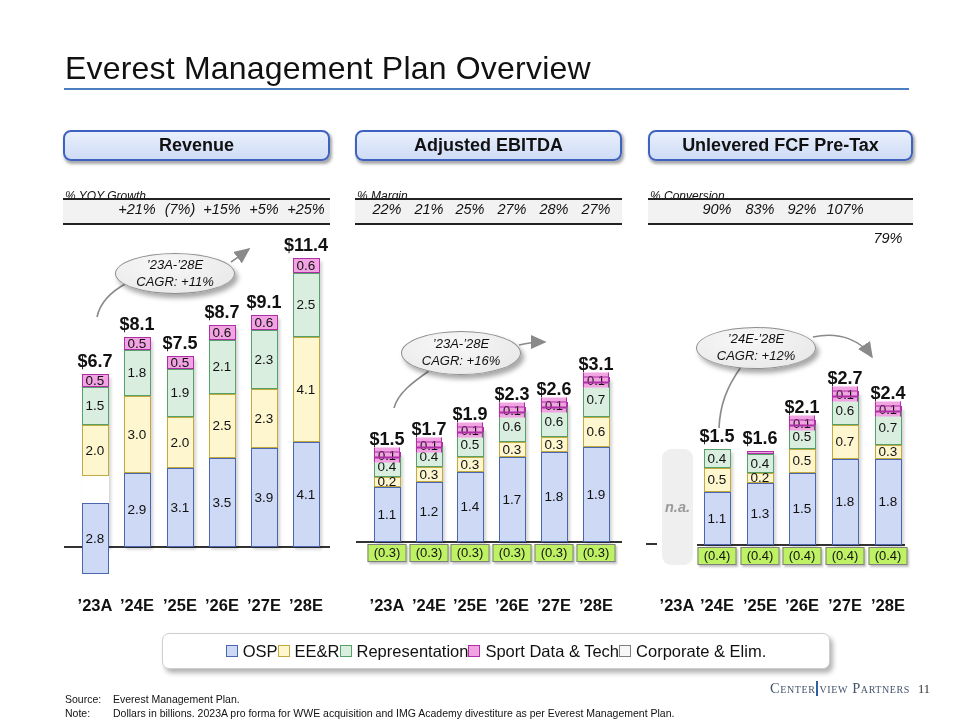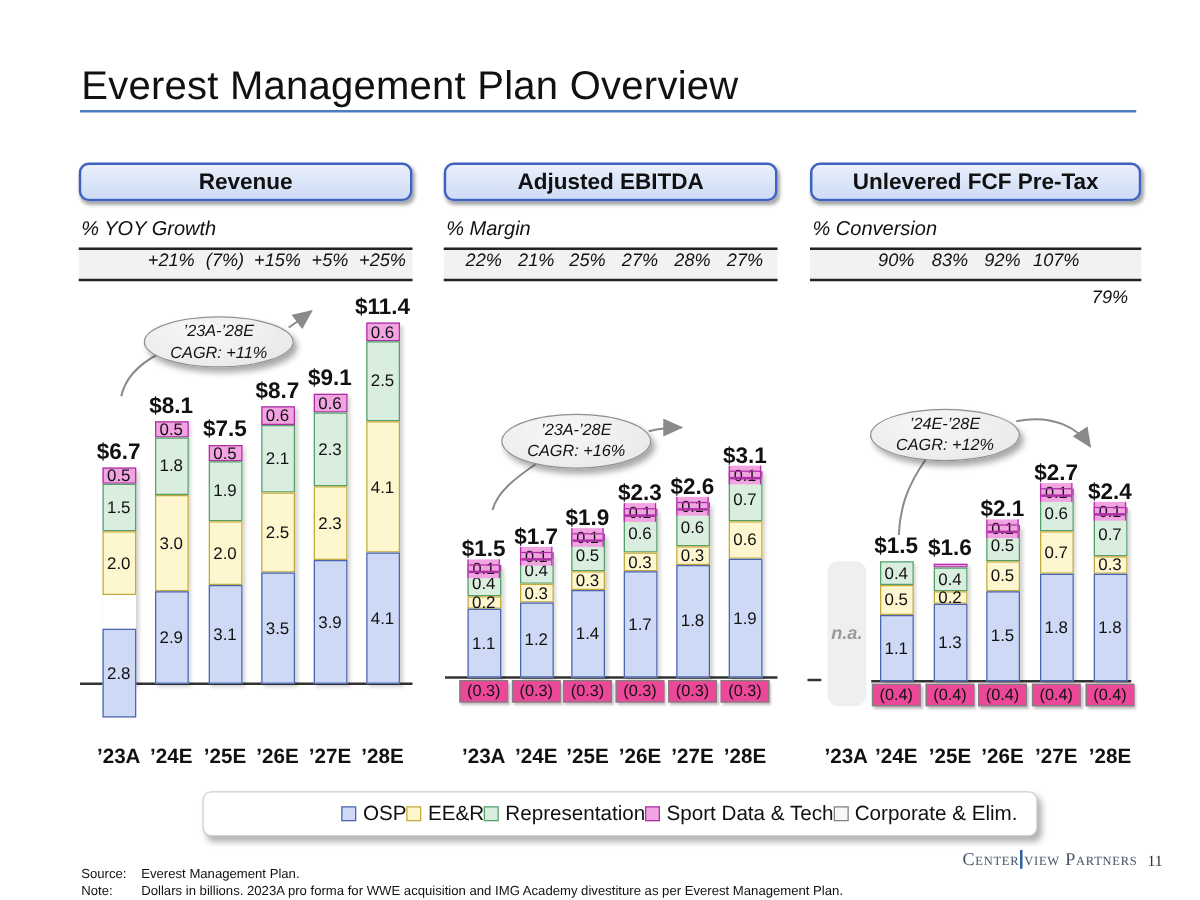--- a/index.html
+++ b/index.html
@@ -9,21 +9,21 @@
   .title{position:absolute;left:65px;top:50px;font-size:32px;font-weight:500;letter-spacing:.2px;}
   .title-rule{position:absolute;left:64px;top:88px;width:845px;height:2px;background:#4A7EC0;}
   
   .panel-header{position:absolute;top:130px;height:27px;border:2px solid #3F62C0;border-radius:8px;
     background:linear-gradient(180deg,#E9EFFB 0%,#CEDCF6 100%);
     box-shadow:1.5px 2.5px 3px rgba(0,0,0,.35);
     display:flex;align-items:center;justify-content:center;
     font-size:18px;font-weight:700;}
   #hdr-0{left:63px;width:263px;} #hdr-1{left:355px;width:263px;} #hdr-2{left:648px;width:261px;}
   
-  .metric-label{position:absolute;top:175px;font-style:italic;font-size:16px;}
+  .metric-label{position:absolute;top:189px;font-style:italic;font-size:12px;}
   #ml-0{left:65px;} #ml-1{left:357px;} #ml-2{left:650px;}
   .band{position:absolute;top:198px;height:23px;background:#F2F2F2;
         border-top:2px solid #222;border-bottom:2px solid #222;}
   #band-0{left:63px;width:267px;} #band-1{left:355px;width:267px;} #band-2{left:648px;width:265px;}
   .band-val{position:absolute;top:201px;width:64px;text-align:center;
             font-style:italic;font-size:14.5px;font-weight:500;}
   
   .axis{position:absolute;height:2px;background:#333;}
   #axis-0{left:64px;top:546px;width:266px;}
   #axis-1{left:356px;top:541px;width:266px;}
@@ -40,41 +40,41 @@
   .seg-rep {background:#D9EEDF;border-color:#55A06B;}
   .seg-sdt {background:#F2A3E2;border-color:#AC2FA4;}
   .thin-label{position:absolute;left:50%;top:50%;transform:translate(-50%,-50%);
     background:#F2A3E2;border-left:1.4px solid #AC2FA4;border-right:1.4px solid #AC2FA4;
     padding:1px 3px;font-size:13px;z-index:3;}
   .thin-label i{position:absolute;left:0;right:0;height:1.5px;background:#AC2FA4;}
   .thin-label i.t1{top:4px;} .thin-label i.t2{bottom:4px;}
   .bar-total{position:absolute;left:50%;transform:translateX(-50%);top:-23px;width:74px;
              text-align:center;font-size:18px;font-weight:700;white-space:nowrap;}
   .below-box{position:absolute;left:50%;transform:translateX(-50%);width:37px;height:16px;
-             background:#ec4899;border:1.2px solid #7F7F7F;
+             background:#bef264;border:1.2px solid #7F7F7F;
              box-shadow:1.5px 2px 2px rgba(0,0,0,.25);
              font-size:13px;text-align:center;line-height:16px;}
   .na-pill{position:absolute;left:662px;top:449px;width:31px;height:116px;background:#EFEFEF;
            border-radius:9px;display:flex;align-items:center;justify-content:center;
            font-style:italic;font-weight:700;font-size:14.5px;color:#9a9a9a;}
   .year{position:absolute;top:596px;width:64px;text-align:center;font-weight:700;font-size:16.5px;}
   
   .callout{position:absolute;border-radius:50%;border:1.5px solid #8f8f8f;
     background:radial-gradient(ellipse at 40% 30%,#F7F7F7 0%,#E6E6E6 100%);
     box-shadow:3px 4px 5px rgba(0,0,0,.35);
     display:flex;flex-direction:column;align-items:center;justify-content:center;
     font-style:italic;font-size:13px;line-height:1.3;z-index:5;}
   #co-0{left:115px;top:253px;width:118px;height:39px;}
   #co-1{left:401px;top:331px;width:118px;height:42px;}
   #co-2{left:696px;top:327px;width:118px;height:40px;}
   .arrow-layer{position:absolute;left:0;top:0;width:960px;height:720px;pointer-events:none;z-index:4;}
   
   .legend{position:absolute;left:162px;top:633px;width:668px;height:36px;background:#fff;
           border:1px solid #CFCFCF;border-radius:7px;box-shadow:3px 4px 5px rgba(0,0,0,.3);
-          display:flex;align-items:center;justify-content:flex-end;padding:0 15px;
+          display:flex;align-items:center;justify-content:center;padding:0 15px;
           box-sizing:border-box;font-size:16.5px;}
   .legend-item{display:flex;align-items:center;gap:5px;white-space:nowrap;}
   .swatch{width:12px;height:12px;box-sizing:border-box;border:1.6px solid;}
   
   .foot-line{position:absolute;left:65px;font-size:10.5px;}
   #foot-src{top:693px;} #foot-note{top:707px;}
   .flabel{display:inline-block;width:48px;}
   .brand{position:absolute;left:700px;top:680px;width:210px;text-align:right;
          font-family:"Liberation Serif",serif;font-variant:small-caps;letter-spacing:.6px;
          font-size:14.5px;color:#44546A;}

